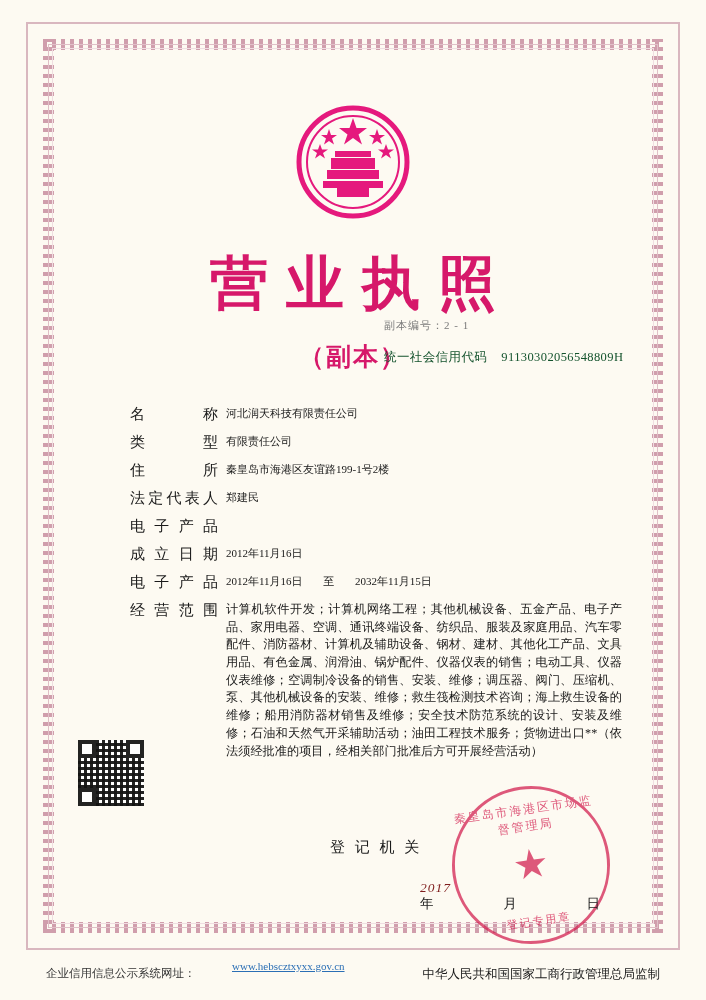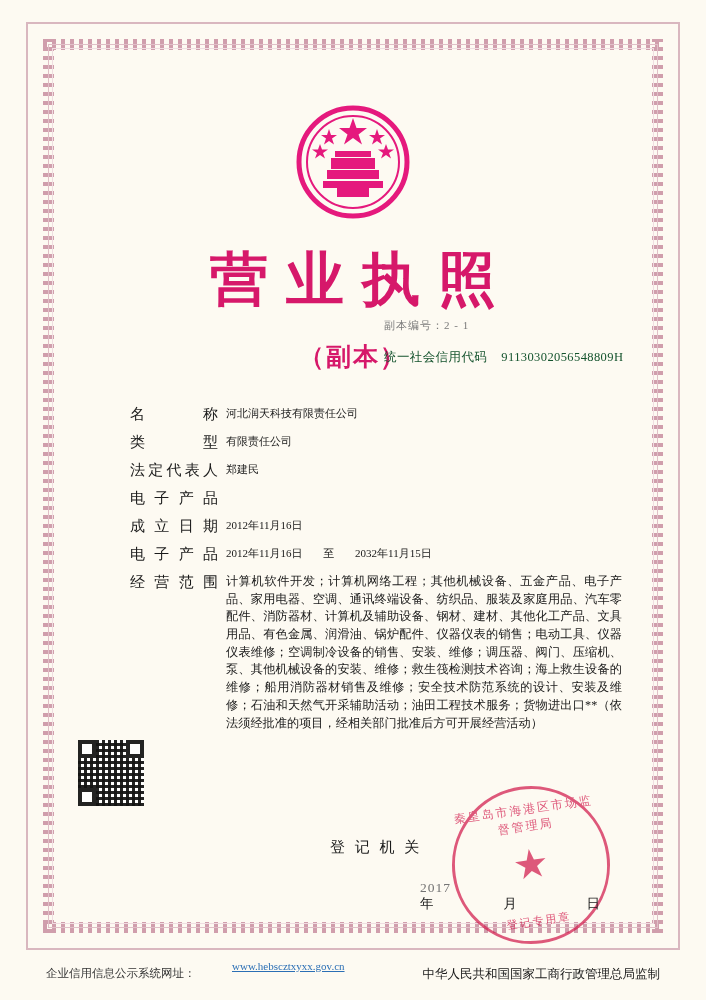--- a/index.html
+++ b/index.html
@@ -72,21 +72,21 @@
     width: 132px;
     height: 132px;
   }
 
   
   .doc-title {
     position: absolute;
     top: 252px;
     left: 0; right: 0;
     text-align: center;
-    font-family: Liberation Mono, monospace;
+    font-family: Liberation Serif, serif;
     font-weight: bold;
     font-size: 58px;
     letter-spacing: 18px;
     text-indent: 18px;
     color: #d6186a;
     line-height: 1.1;
   }
   .doc-subtitle {
     position: absolute;
     top: 340px;
@@ -191,22 +191,23 @@
     top: 838px;
     font-size: 15px;
     letter-spacing: 3px;
     color: #1a1a1a;
   }
   .date-line {
     position: absolute;
     left: 420px;
     top: 880px;
     font-size: 13.5px;
-    color: #737373;
+    color: #7f1d1d;
     letter-spacing: 1px;
+    font-style: italic;
   }
   .date-line .y { margin-right: 4px; }
   .date-units {
     position: absolute;
     left: 420px;
     top: 895px;
     width: 180px;
     display: flex;
     justify-content: space-between;
     font-size: 13.5px;
@@ -321,20 +322,24 @@
     <div class="field-row">
       <div class="field-label">名称</div>
       <div class="field-value">河北润天科技有限责任公司</div>
     </div>
 
     <div class="field-row">
       <div class="field-label">类型</div>
       <div class="field-value">有限责任公司</div>
     </div>
 
+    <div class="field-row">
+      <div class="field-label">住所</div>
+      <div class="field-value">秦皇岛市海港区友谊路199-1号2楼</div>
+    </div>
 
     <div class="field-row">
       <div class="field-label">法定代表人</div>
       <div class="field-value">郑建民</div>
     </div>
 
     <div class="field-row">
       <div class="field-label">电子产品</div>
     </div>
 

